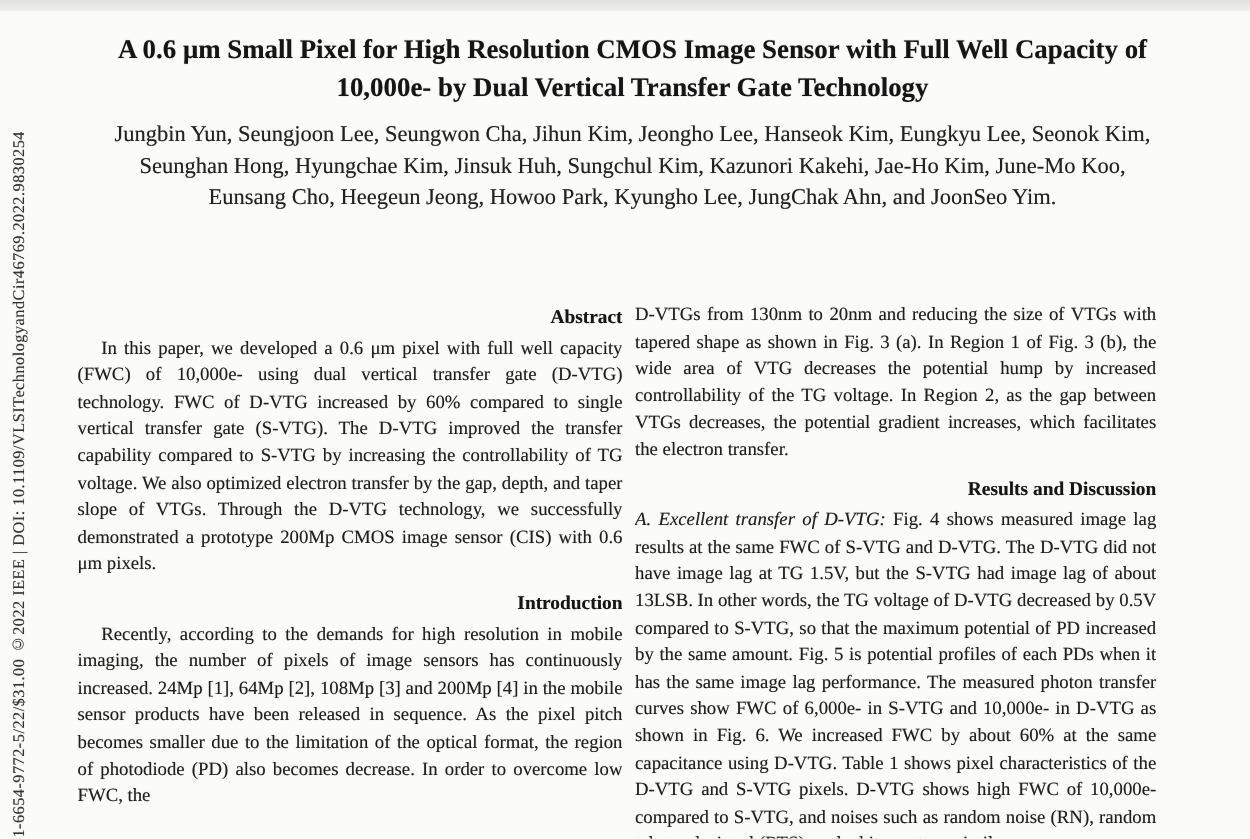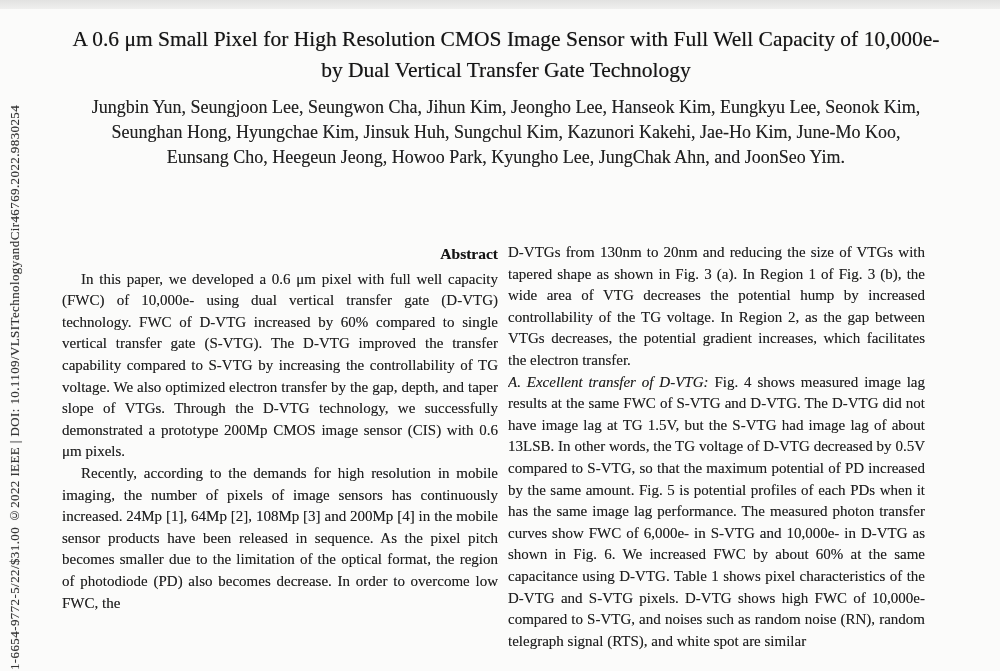--- a/index.html
+++ b/index.html
@@ -41,21 +41,21 @@
   }
   .head-block {
     position: absolute;
     left: 50px;
     top: 24px;
     width: 912px;
     text-align: center;
   }
   .paper-title {
     font-size: 21.5px;
-    font-weight: normal;
+    font-weight: bold;
     line-height: 31px;
     max-width: 880px;
     margin: 0 auto;
     color: #151515;
     text-shadow: 0 0 0.7px rgba(30,30,30,0.55);
   }
   .paper-authors {
     font-size: 18px;
     line-height: 25px;
     max-width: 852px;
@@ -122,21 +122,23 @@
   <div class="sidebar-vertical">ts) | 978-1-6654-9772-5/22/$31.00 ©2022 IEEE | DOI: 10.1109/VLSITechnologyandCir46769.2022.9830254</div>
 
   <div class="head-block">
     <div class="paper-title">A 0.6 μm Small Pixel for High Resolution CMOS Image Sensor with Full Well Capacity of 10,000e- by Dual Vertical Transfer Gate Technology</div>
     <div class="paper-authors">Jungbin Yun, Seungjoon Lee, Seungwon Cha, Jihun Kim, Jeongho Lee, Hanseok Kim, Eungkyu Lee, Seonok Kim, Seunghan Hong, Hyungchae Kim, Jinsuk Huh, Sungchul Kim, Kazunori Kakehi, Jae-Ho Kim, June-Mo Koo, Eunsang Cho, Heegeun Jeong, Howoo Park, Kyungho Lee, JungChak Ahn, and JoonSeo Yim.</div>
   </div>
 
   <div class="column col-left">
     <h3 class="section-heading">Abstract</h3>
     <p class="para indent">In this paper, we developed a 0.6 μm pixel with full well capacity (FWC) of 10,000e- using dual vertical transfer gate (D-VTG) technology. FWC of D-VTG increased by 60% compared to single vertical transfer gate (S-VTG). The D-VTG improved the transfer capability compared to S-VTG by increasing the controllability of TG voltage. We also optimized electron transfer by the gap, depth, and taper slope of VTGs. Through the D-VTG technology, we successfully demonstrated a prototype 200Mp CMOS image sensor (CIS) with 0.6 μm pixels.</p>
+    <h3 class="section-heading spaced">Introduction</h3>
     <p class="para indent">Recently, according to the demands for high resolution in mobile imaging, the number of pixels of image sensors has continuously increased. 24Mp [1], 64Mp [2], 108Mp [3] and 200Mp [4] in the mobile sensor products have been released in sequence. As the pixel pitch becomes smaller due to the limitation of the optical format, the region of photodiode (PD) also becomes decrease. In order to overcome low FWC, the</p>
   </div>
 
   <div class="column col-right">
     <p class="para">D-VTGs from 130nm to 20nm and reducing the size of VTGs with tapered shape as shown in Fig. 3 (a). In Region 1 of Fig. 3 (b), the wide area of VTG decreases the potential hump by increased controllability of the TG voltage. In Region 2, as the gap between VTGs decreases, the potential gradient increases, which facilitates the electron transfer.</p>
+    <h3 class="section-heading spaced">Results and Discussion</h3>
     <p class="para"><span class="italic">A. Excellent transfer of D-VTG:</span><span> Fig. 4 shows measured image lag results at the same FWC of S-VTG and D-VTG. The D-VTG did not have image lag at TG 1.5V, but the S-VTG had image lag of about 13LSB. In other words, the TG voltage of D-VTG decreased by 0.5V compared to S-VTG, so that the maximum potential of PD increased by the same amount. Fig. 5 is potential profiles of each PDs when it has the same image lag performance. The measured photon transfer curves show FWC of 6,000e- in S-VTG and 10,000e- in D-VTG as shown in Fig. 6. We increased FWC by about 60% at the same capacitance using D-VTG. Table 1 shows pixel characteristics of the D-VTG and S-VTG pixels. D-VTG shows high FWC of 10,000e- compared to S-VTG, and noises such as random noise (RN), random telegraph signal (RTS), and white spot are similar</span></p>
   </div>
 
 </div>
 
 </body></html>

